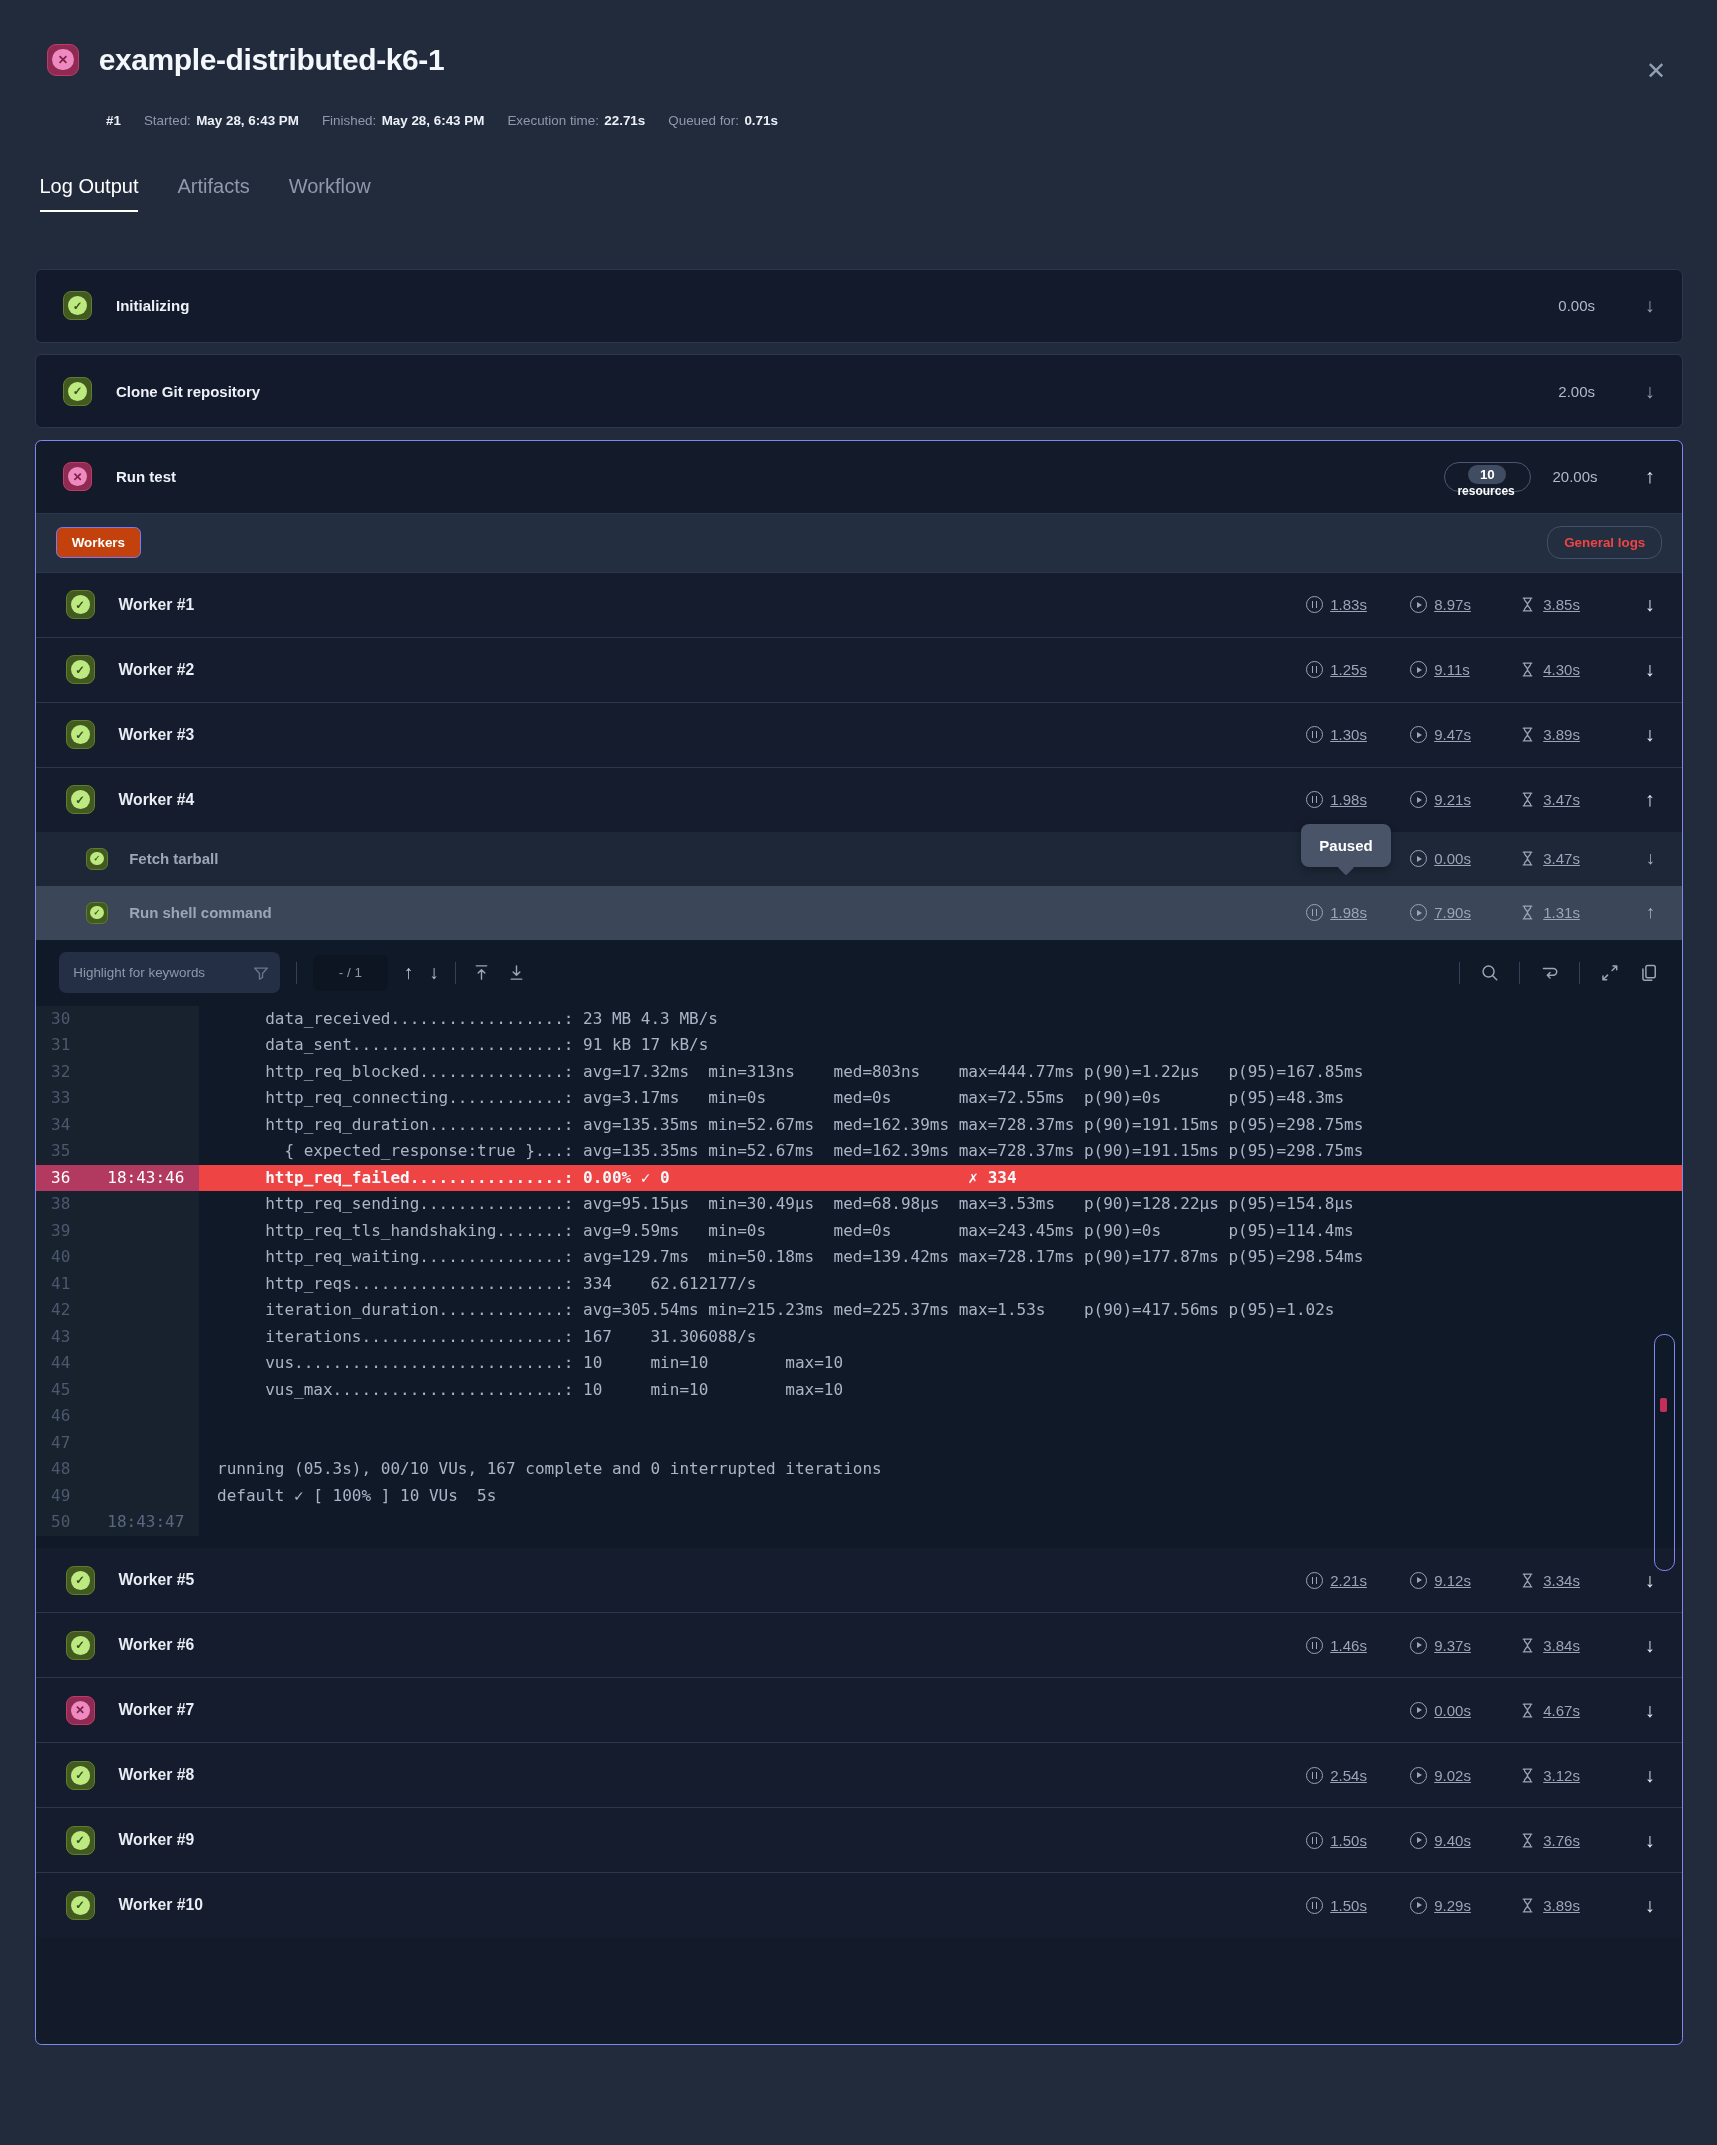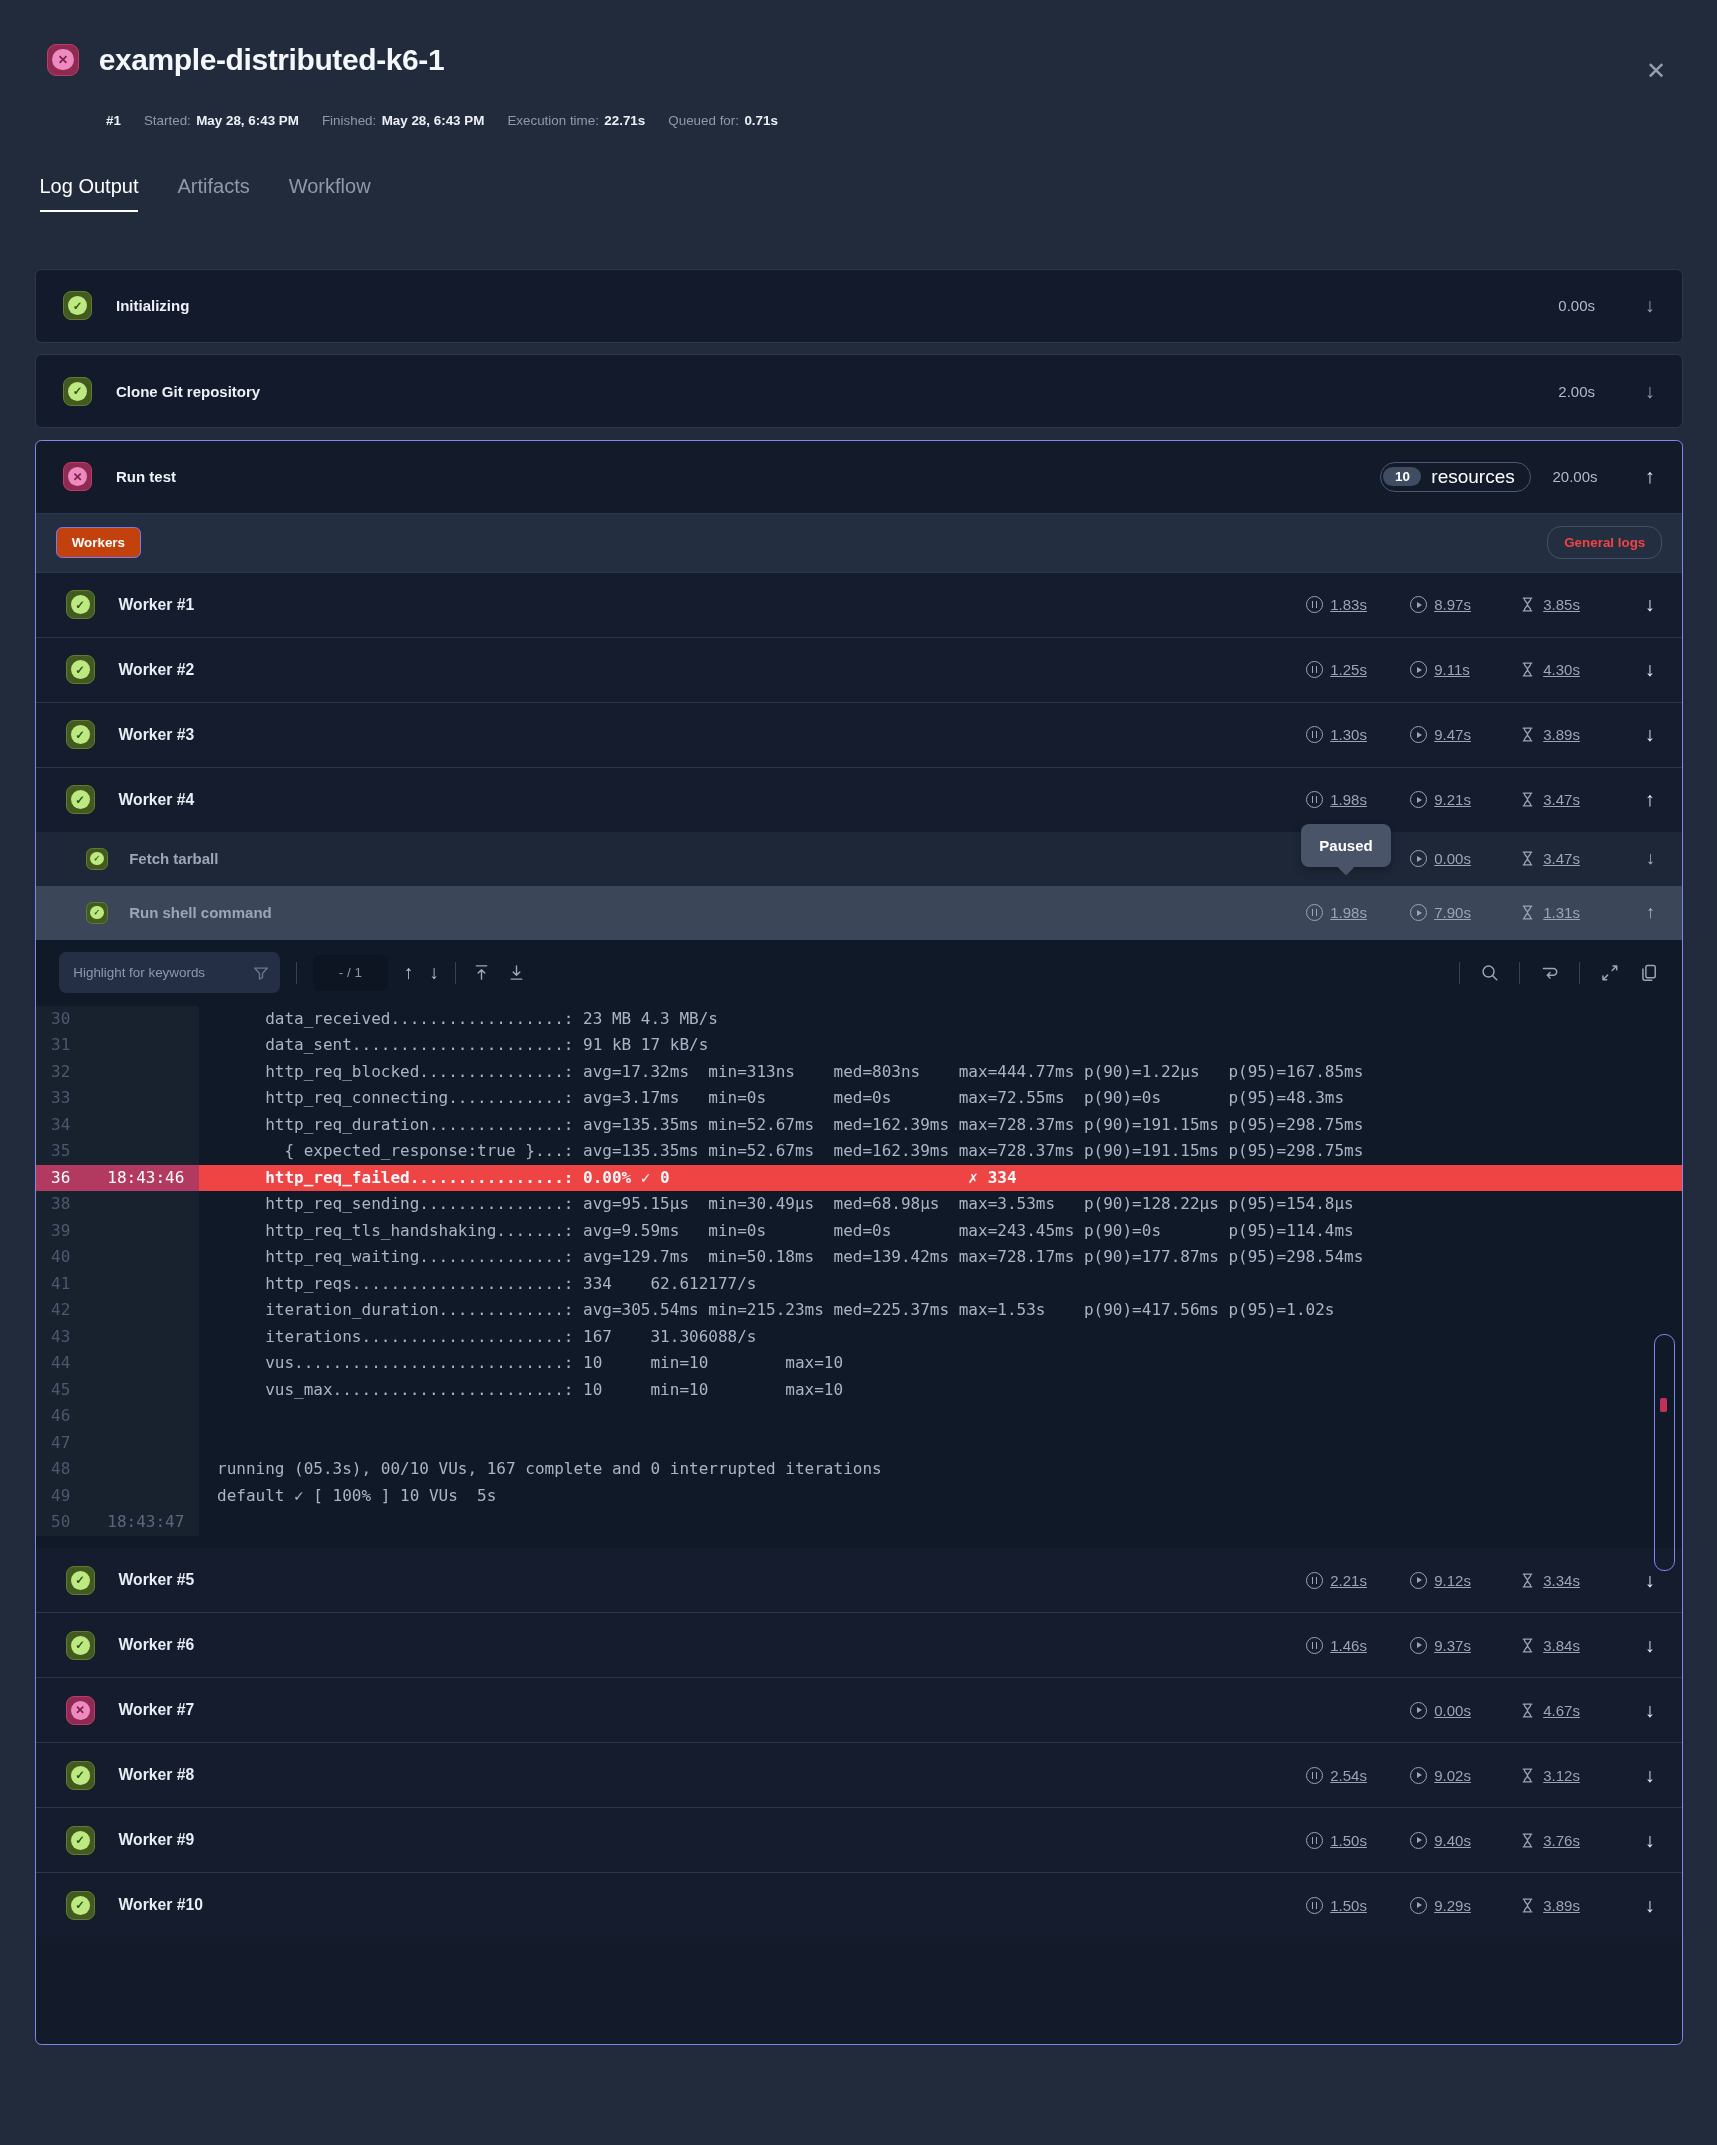--- a/index.html
+++ b/index.html
@@ -41,23 +41,23 @@
   .step-name{font-size:15px;font-weight:700;color:#eef2f8;}
   .spacer{flex:1;}
   .dur{font-size:15px;color:#b0bac9;}
   .chev{width:36px;text-align:right;font-size:19.7px;color:#98a2b4;cursor:pointer;}
   .chev::before{content:"↓";}
   .chev.up::before{content:"↑";}
   .chev.white{color:#e8edf4;}
 
   .card.runtest{border-color:#7e88f0;background:#131b2b;position:relative;padding-bottom:107px;}
   .rt-right{display:flex;align-items:center;gap:21.5px;}
-  .pill{display:flex;align-items:center;border:0.9px solid #4a5872;border-radius:895px;padding:2.7px;height:30px;box-sizing:border-box;}
+  .pill{display:flex;align-items:center;border:0.9px solid #4a5872;border-radius:895px;padding:2.7px;height:30px;box-sizing:border-box;flex-direction:column;}
   .pill .cnt{background:#3f4c61;border-radius:895px;padding:1.8px 11.6px;font-size:13.4px;font-weight:700;color:#fff;}
-  .pill .lbl{padding:0 12.5px 0 9.9px;font-size:19px;font-weight:400;color:#fff;}
+  .pill .lbl{padding:0 12.5px 0 9.9px;font-size:12px;font-weight:700;color:#fff;}
   .band{background:#232e40;display:flex;align-items:center;justify-content:space-between;
         padding:12.5px 19.7px;border-top:0.9px solid #2b374c;}
   .btn-workers{background:#c2410c;border:0.9px solid #7d79f0;border-radius:6.3px;color:#fff;
         font-size:13.4px;font-weight:700;padding:7.2px 15px;cursor:pointer;}
   .btn-glogs{background:transparent;border:0.9px solid #41506a;border-radius:14px;color:#ef4444;
         font-size:13.4px;font-weight:700;padding:8px 16px;cursor:pointer;}
 
   
   .wrow{display:flex;align-items:center;height:64px;padding:0 27px 0 29.6px;gap:24px;
         background:#141c2d;border-top:0.9px solid #2b374c;}

